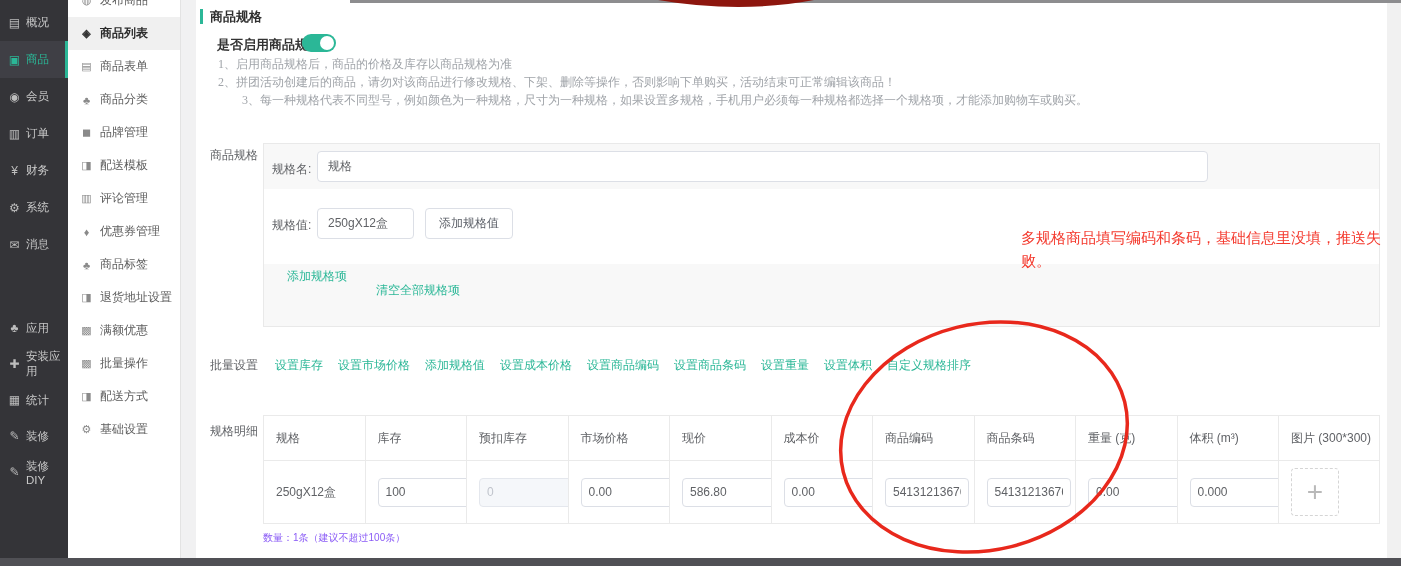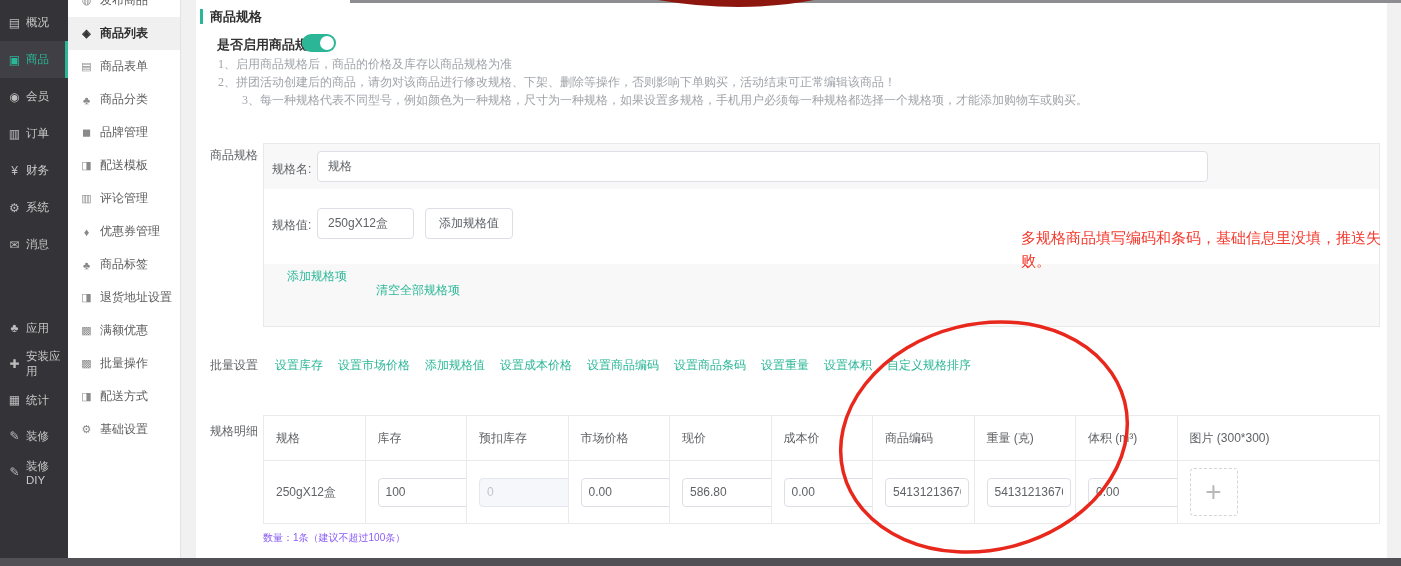--- a/index.html
+++ b/index.html
@@ -241,20 +241,21 @@
 <div class="abs sec-label" style="left:210px;top:423px;">规格明细</div>
 <div class="abs spec-table">
   <div class="t-head">
       <div class="t-cell">规格</div>
       <div class="t-cell">库存</div>
       <div class="t-cell">预扣库存</div>
       <div class="t-cell">市场价格</div>
       <div class="t-cell">现价</div>
       <div class="t-cell">成本价</div>
       <div class="t-cell">商品编码</div>
+      <div class="t-cell">商品条码</div>
       <div class="t-cell">重量 (克)</div>
       <div class="t-cell">体积 (m³)</div>
       <div class="t-cell">图片 (300*300)</div>
     </div>
   <div class="t-row">
       <div class="t-cell">250gX12盒</div>
       <div class="t-cell">
         <input class="tin" value="100" style="">
       </div>
       <div class="t-cell">
@@ -272,20 +273,23 @@
       <div class="t-cell">
         <input class="tin" value="54131213676" style="width: 84px;">
       </div>
       <div class="t-cell">
         <input class="tin" value="54131213676" style="width: 84px;">
       </div>
       <div class="t-cell">
         <input class="tin" value="0.00" style="">
       </div>
       <div class="t-cell">
+        <input class="tin" value="0.000" style="">
+      </div>
+      <div class="t-cell">
         <div class="upload">
           <span>+</span>
         </div>
       </div>
     </div>
 </div>
 <div class="abs count-text">数量：1条（建议不超过100条）</div>
 
 <div class="abs annot-text">多规格商品填写编码和条码，基础信息里没填，推送失败。</div>
 

